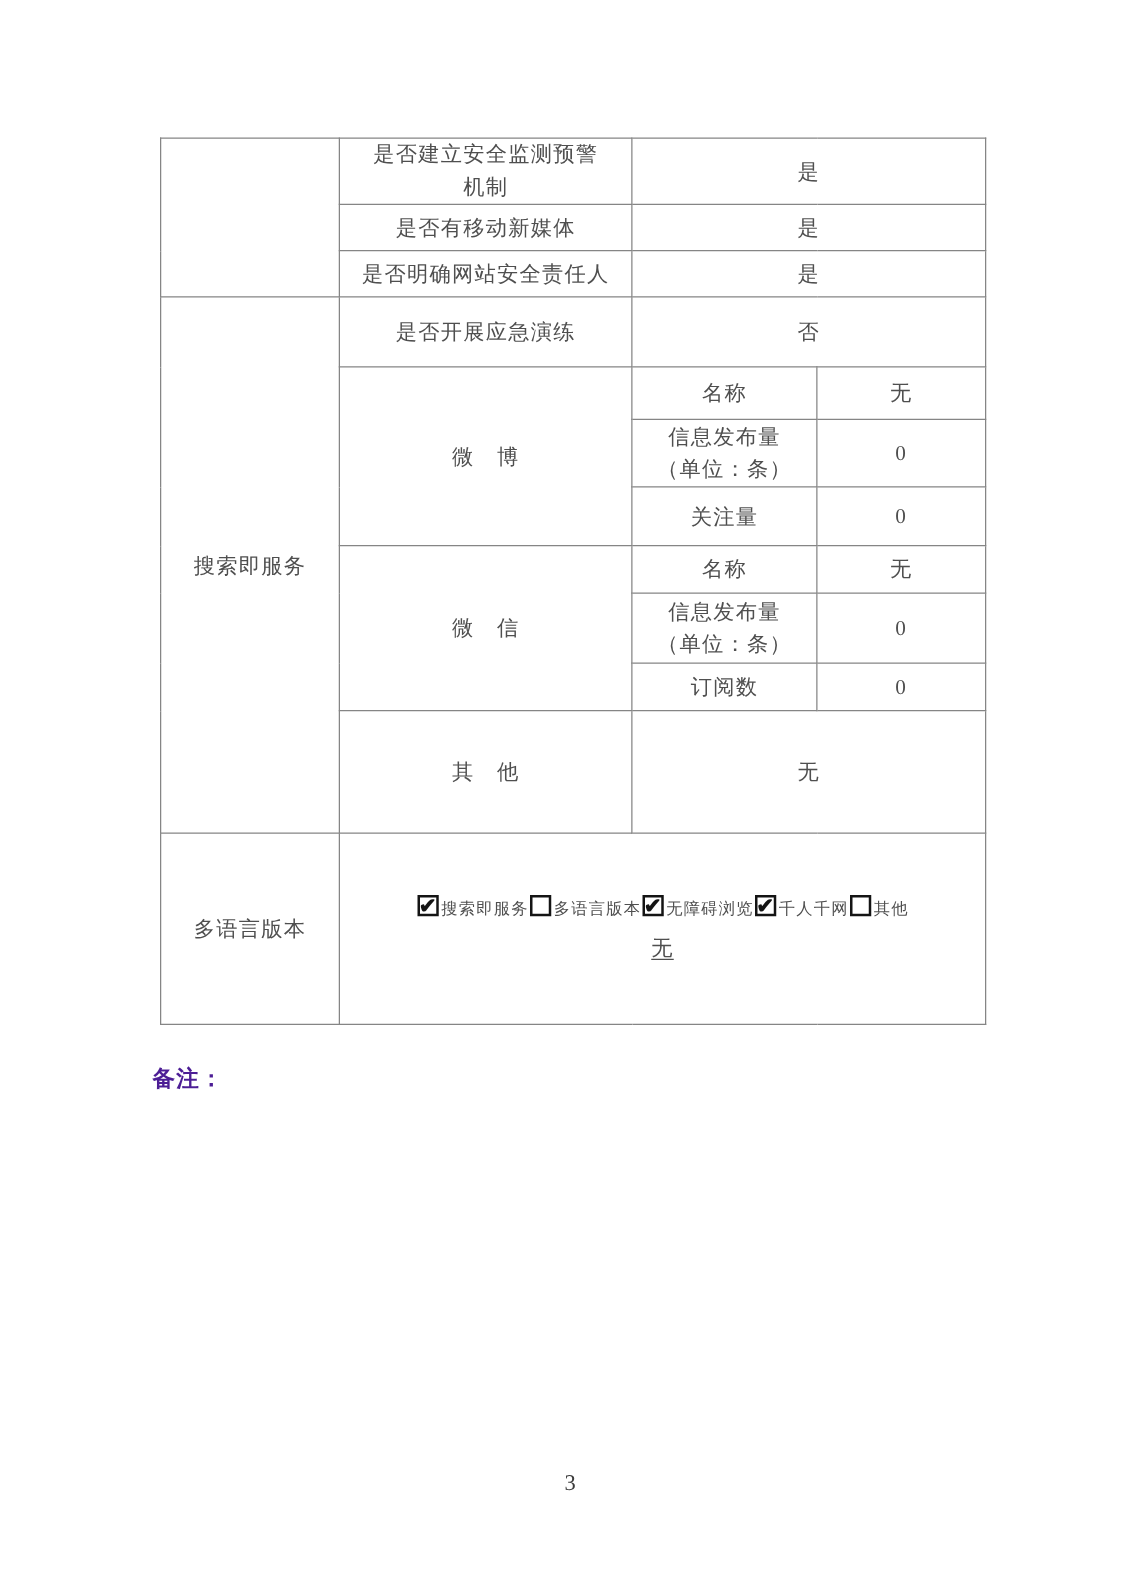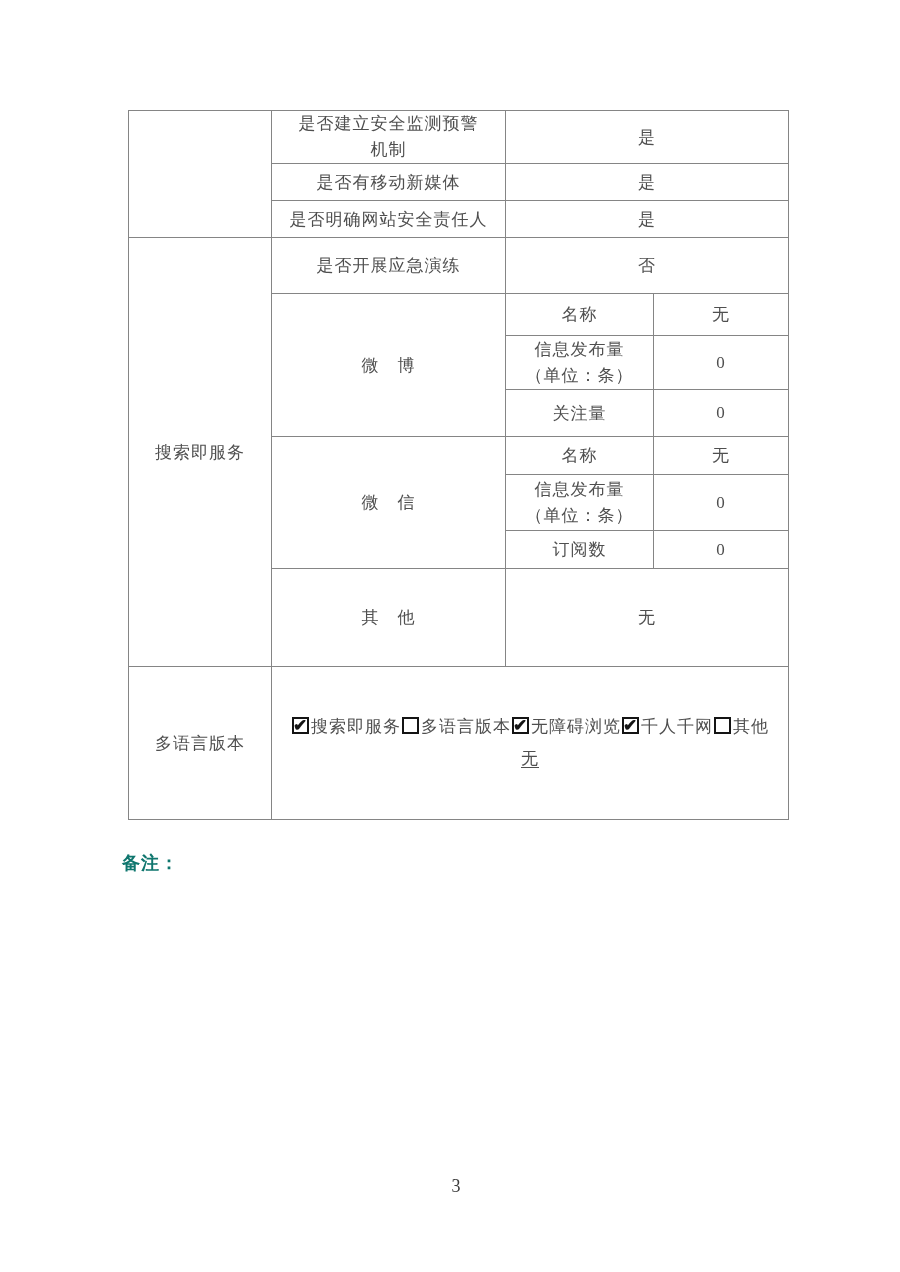--- a/index.html
+++ b/index.html
@@ -50,21 +50,21 @@
   tr.r10 { height: 38px; }
   tr.r11 { height: 98px; }
   tr.r12 { height: 153px; }
   td.innovation-cell {
     text-align: left;
     padding-left: 34px;
     padding-right: 6px;
     color: #1d1d1d;
     letter-spacing: 0.5px;
   }
-  .cb-line { line-height: 32px; font-size: 17px; }
+  .cb-line { line-height: 32px; font-size: 13px; }
   .other-line { line-height: 32px; font-size: 17px; }
   .cb {
     display: inline-block;
     width: 13px;
     height: 13px;
     border: 2.5px solid #141414;
     position: relative;
     vertical-align: -2px;
     margin: 0 2px 0 1px;
     background: #fff;
@@ -81,21 +81,21 @@
   .underlined {
     text-decoration: underline;
     text-underline-offset: 3px;
   }
   .remarks {
     position: absolute;
     left: 122px;
     top: 851px;
     font-size: 18px;
     font-weight: bold;
-    color: #0f766e;
+    color: #4c1d95;
     letter-spacing: 1px;
   }
   .page-number {
     position: absolute;
     top: 1176px;
     left: 0;
     width: 912px;
     text-align: center;
     font-size: 18px;
     color: #3c3c3c;

